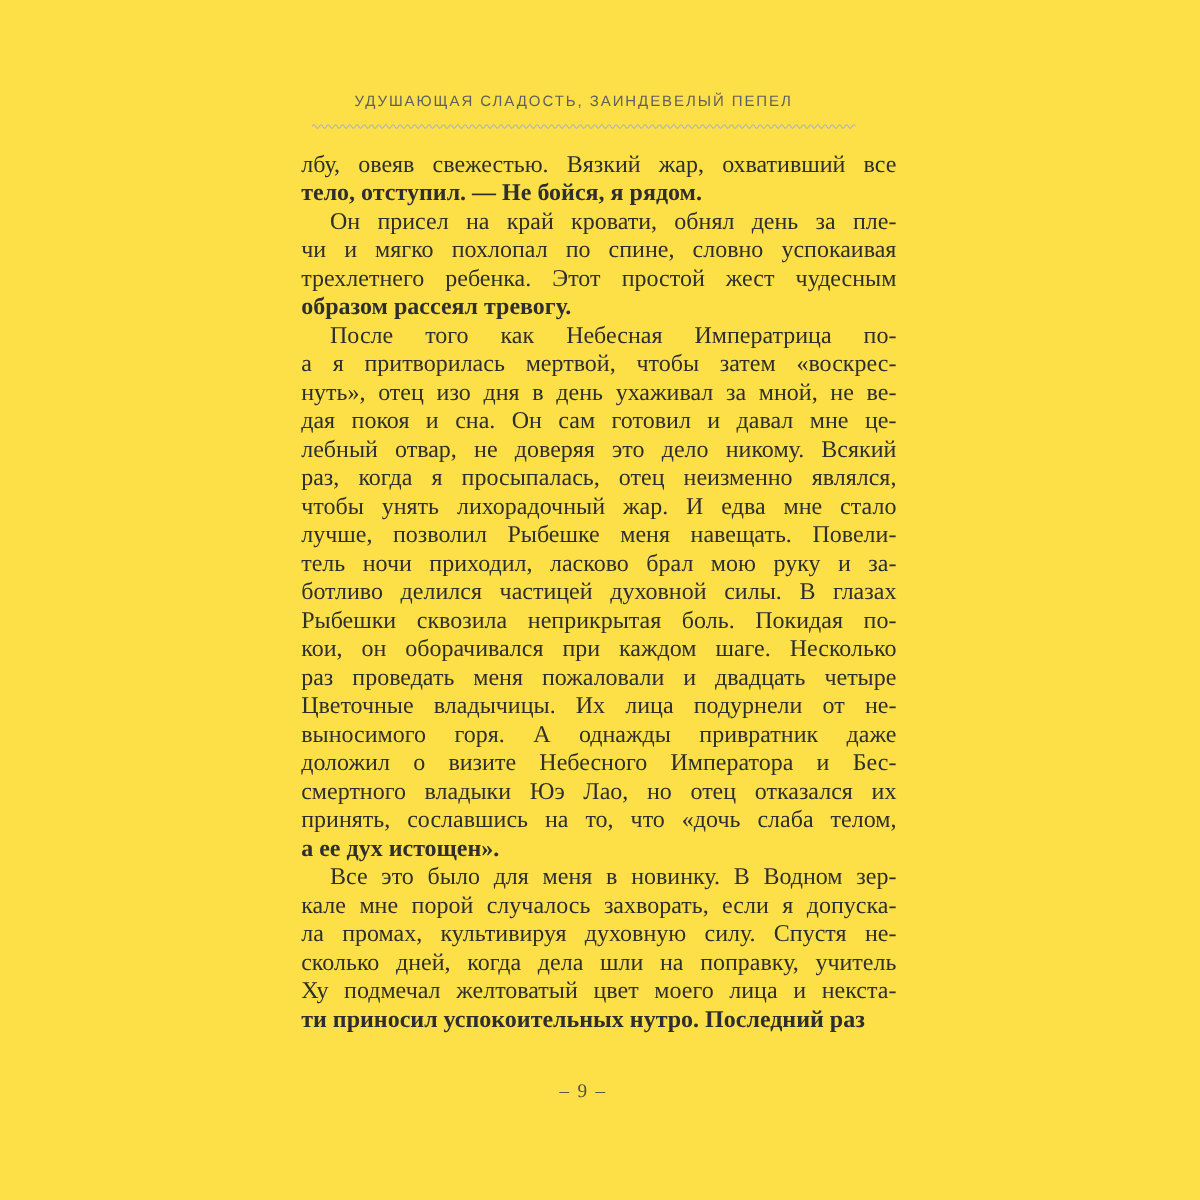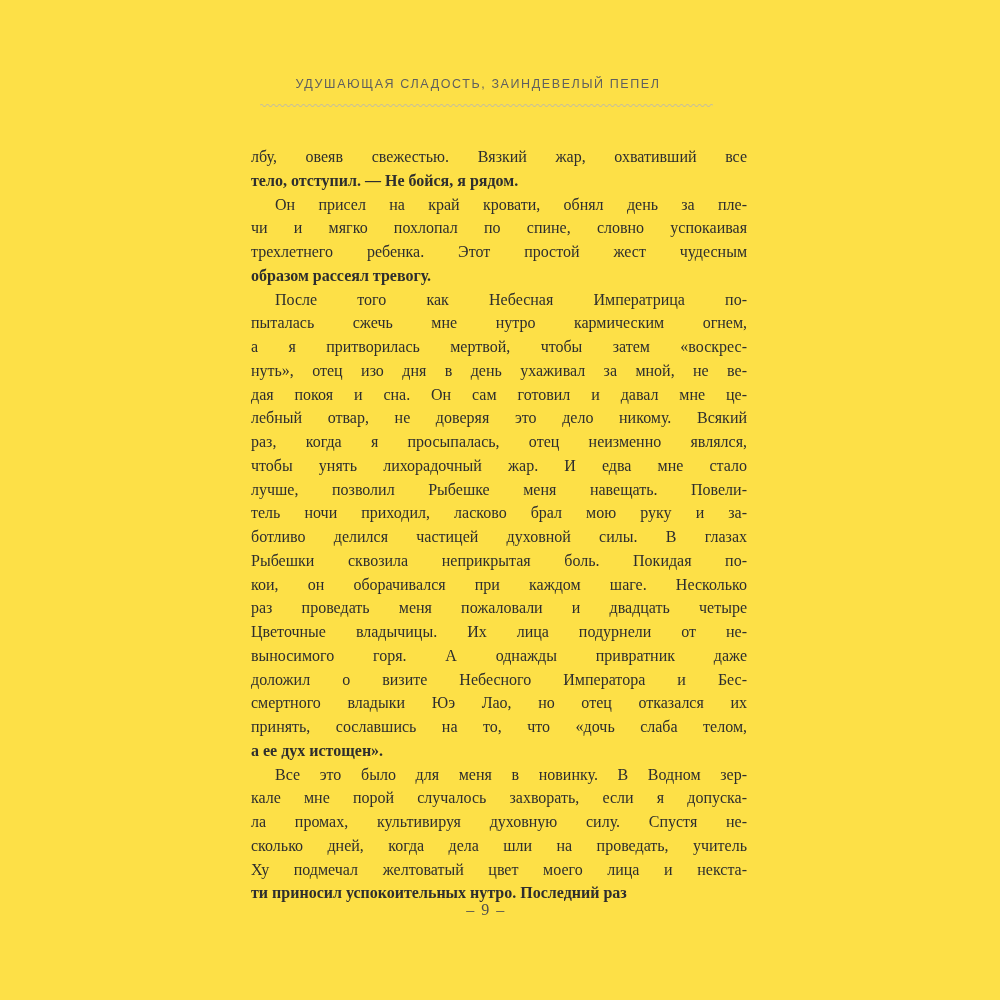--- a/index.html
+++ b/index.html
@@ -33,24 +33,23 @@
     position: absolute;
     top: 100px;
     left: 260px;
     display: block;
   }
   .body-text {
     position: absolute;
     top: 126px;
     left: 251px;
     width: 496px;
-    font-size: 16px;
+    font-size: 20px;
     line-height: 23.75px;
     color: #2e2e2e;
-    margin-top: 19px;
   }
   .text-line {
     text-align: justify;
     text-align-last: justify;
     height: 23.75px;
     overflow: visible;
     white-space: normal;
   }
   .text-line.para-end {
     text-align-last: left;
@@ -83,21 +82,20 @@
   </svg>
 
   <div class="body-text" style="color: rgb(46, 46, 46);">
       <div class="text-line">лбу, овеяв свежестью. Вязкий жар, охвативший все</div>
       <div class="text-line para-end">тело, отступил. — Не бойся, я рядом.</div>
       <div class="text-line para-start">Он присел на край кровати, обнял день за пле-</div>
       <div class="text-line">чи и мягко похлопал по спине, словно успокаивая</div>
       <div class="text-line">трехлетнего ребенка. Этот простой жест чудесным</div>
       <div class="text-line para-end">образом рассеял тревогу.</div>
       <div class="text-line para-start">После того как Небесная Императрица по-</div>
-      <div class="text-line">пыталась сжечь мне нутро кармическим огнем,</div>
       <div class="text-line">а я притворилась мертвой, чтобы затем «воскрес-</div>
       <div class="text-line">нуть», отец изо дня в день ухаживал за мной, не ве-</div>
       <div class="text-line">дая покоя и сна. Он сам готовил и давал мне це-</div>
       <div class="text-line">лебный отвар, не доверяя это дело никому. Всякий</div>
       <div class="text-line">раз, когда я просыпалась, отец неизменно являлся,</div>
       <div class="text-line">чтобы унять лихорадочный жар. И едва мне стало</div>
       <div class="text-line">лучше, позволил Рыбешке меня навещать. Повели-</div>
       <div class="text-line">тель ночи приходил, ласково брал мою руку и за-</div>
       <div class="text-line">ботливо делился частицей духовной силы. В глазах</div>
       <div class="text-line">Рыбешки сквозила неприкрытая боль. Покидая по-</div>
@@ -105,20 +103,20 @@
       <div class="text-line">раз проведать меня пожаловали и двадцать четыре</div>
       <div class="text-line">Цветочные владычицы. Их лица подурнели от не-</div>
       <div class="text-line">выносимого горя. А однажды привратник даже</div>
       <div class="text-line">доложил о визите Небесного Императора и Бес-</div>
       <div class="text-line">смертного владыки Юэ Лао, но отец отказался их</div>
       <div class="text-line">принять, сославшись на то, что «дочь слаба телом,</div>
       <div class="text-line para-end">а ее дух истощен».</div>
       <div class="text-line para-start">Все это было для меня в новинку. В Водном зер-</div>
       <div class="text-line">кале мне порой случалось захворать, если я допуска-</div>
       <div class="text-line">ла промах, культивируя духовную силу. Спустя не-</div>
-      <div class="text-line">сколько дней, когда дела шли на проведать, учитель</div>
+      <div class="text-line">сколько дней, когда дела шли на поправку, учитель</div>
       <div class="text-line">Ху подмечал желтоватый цвет моего лица и некста-</div>
       <div class="text-line para-end">ти приносил успокоительных нутро. Последний раз</div>
     </div>
 
   <div class="page-number" style="color: rgb(79, 79, 79);">– 9 –</div>
 
 </div>
 
 </body></html>

